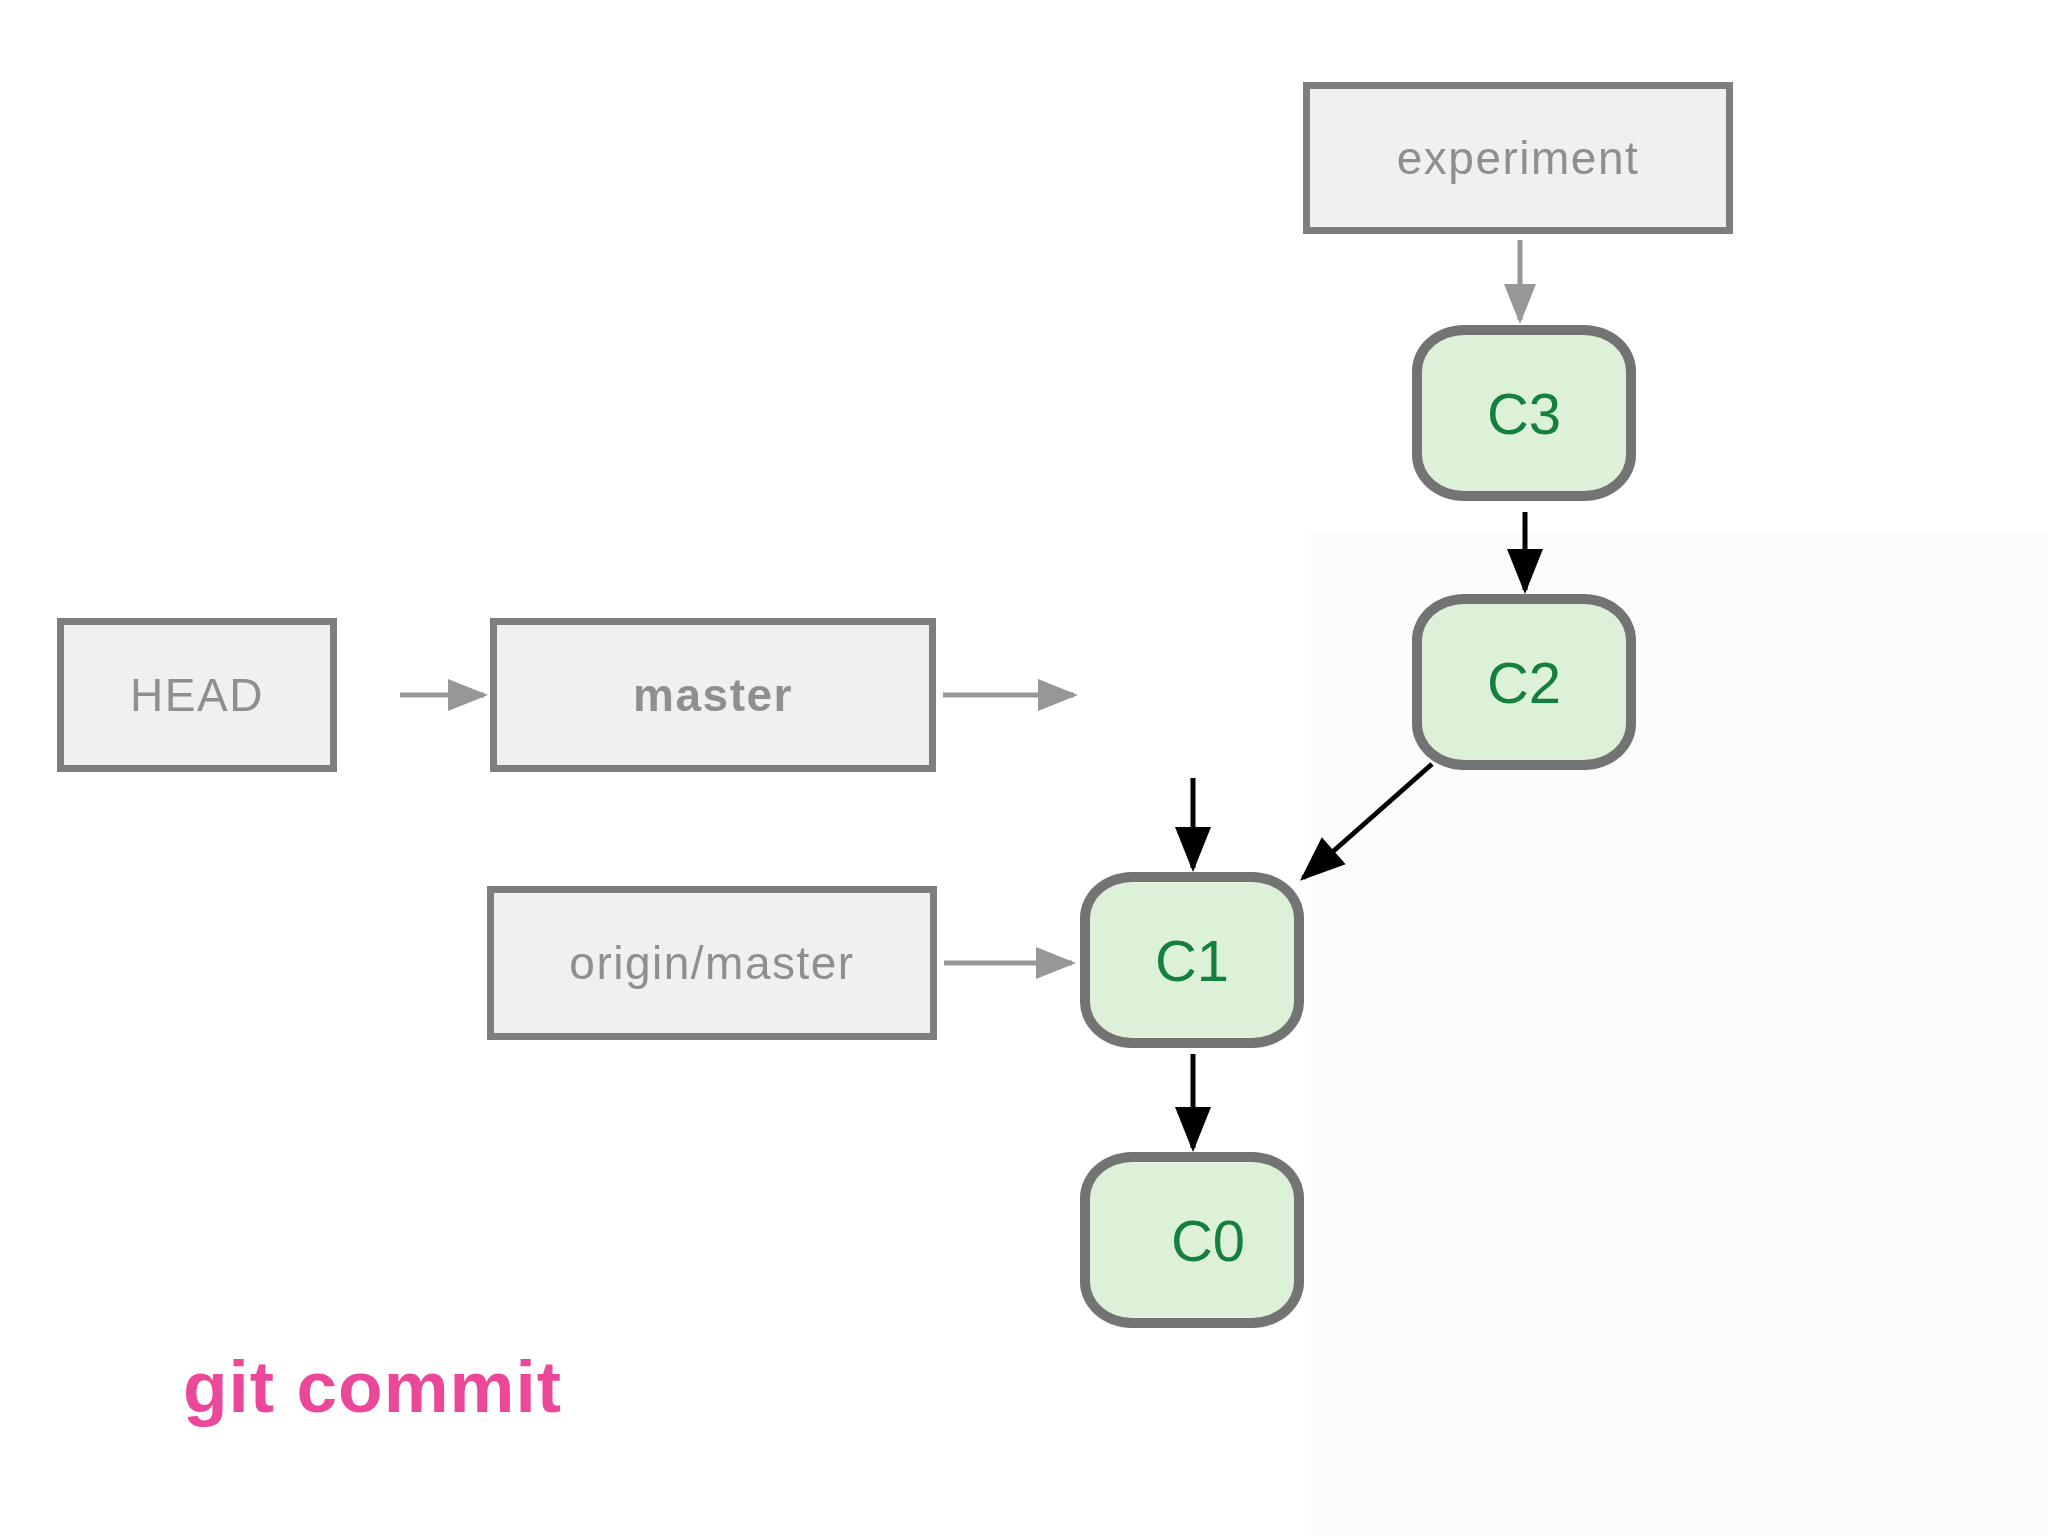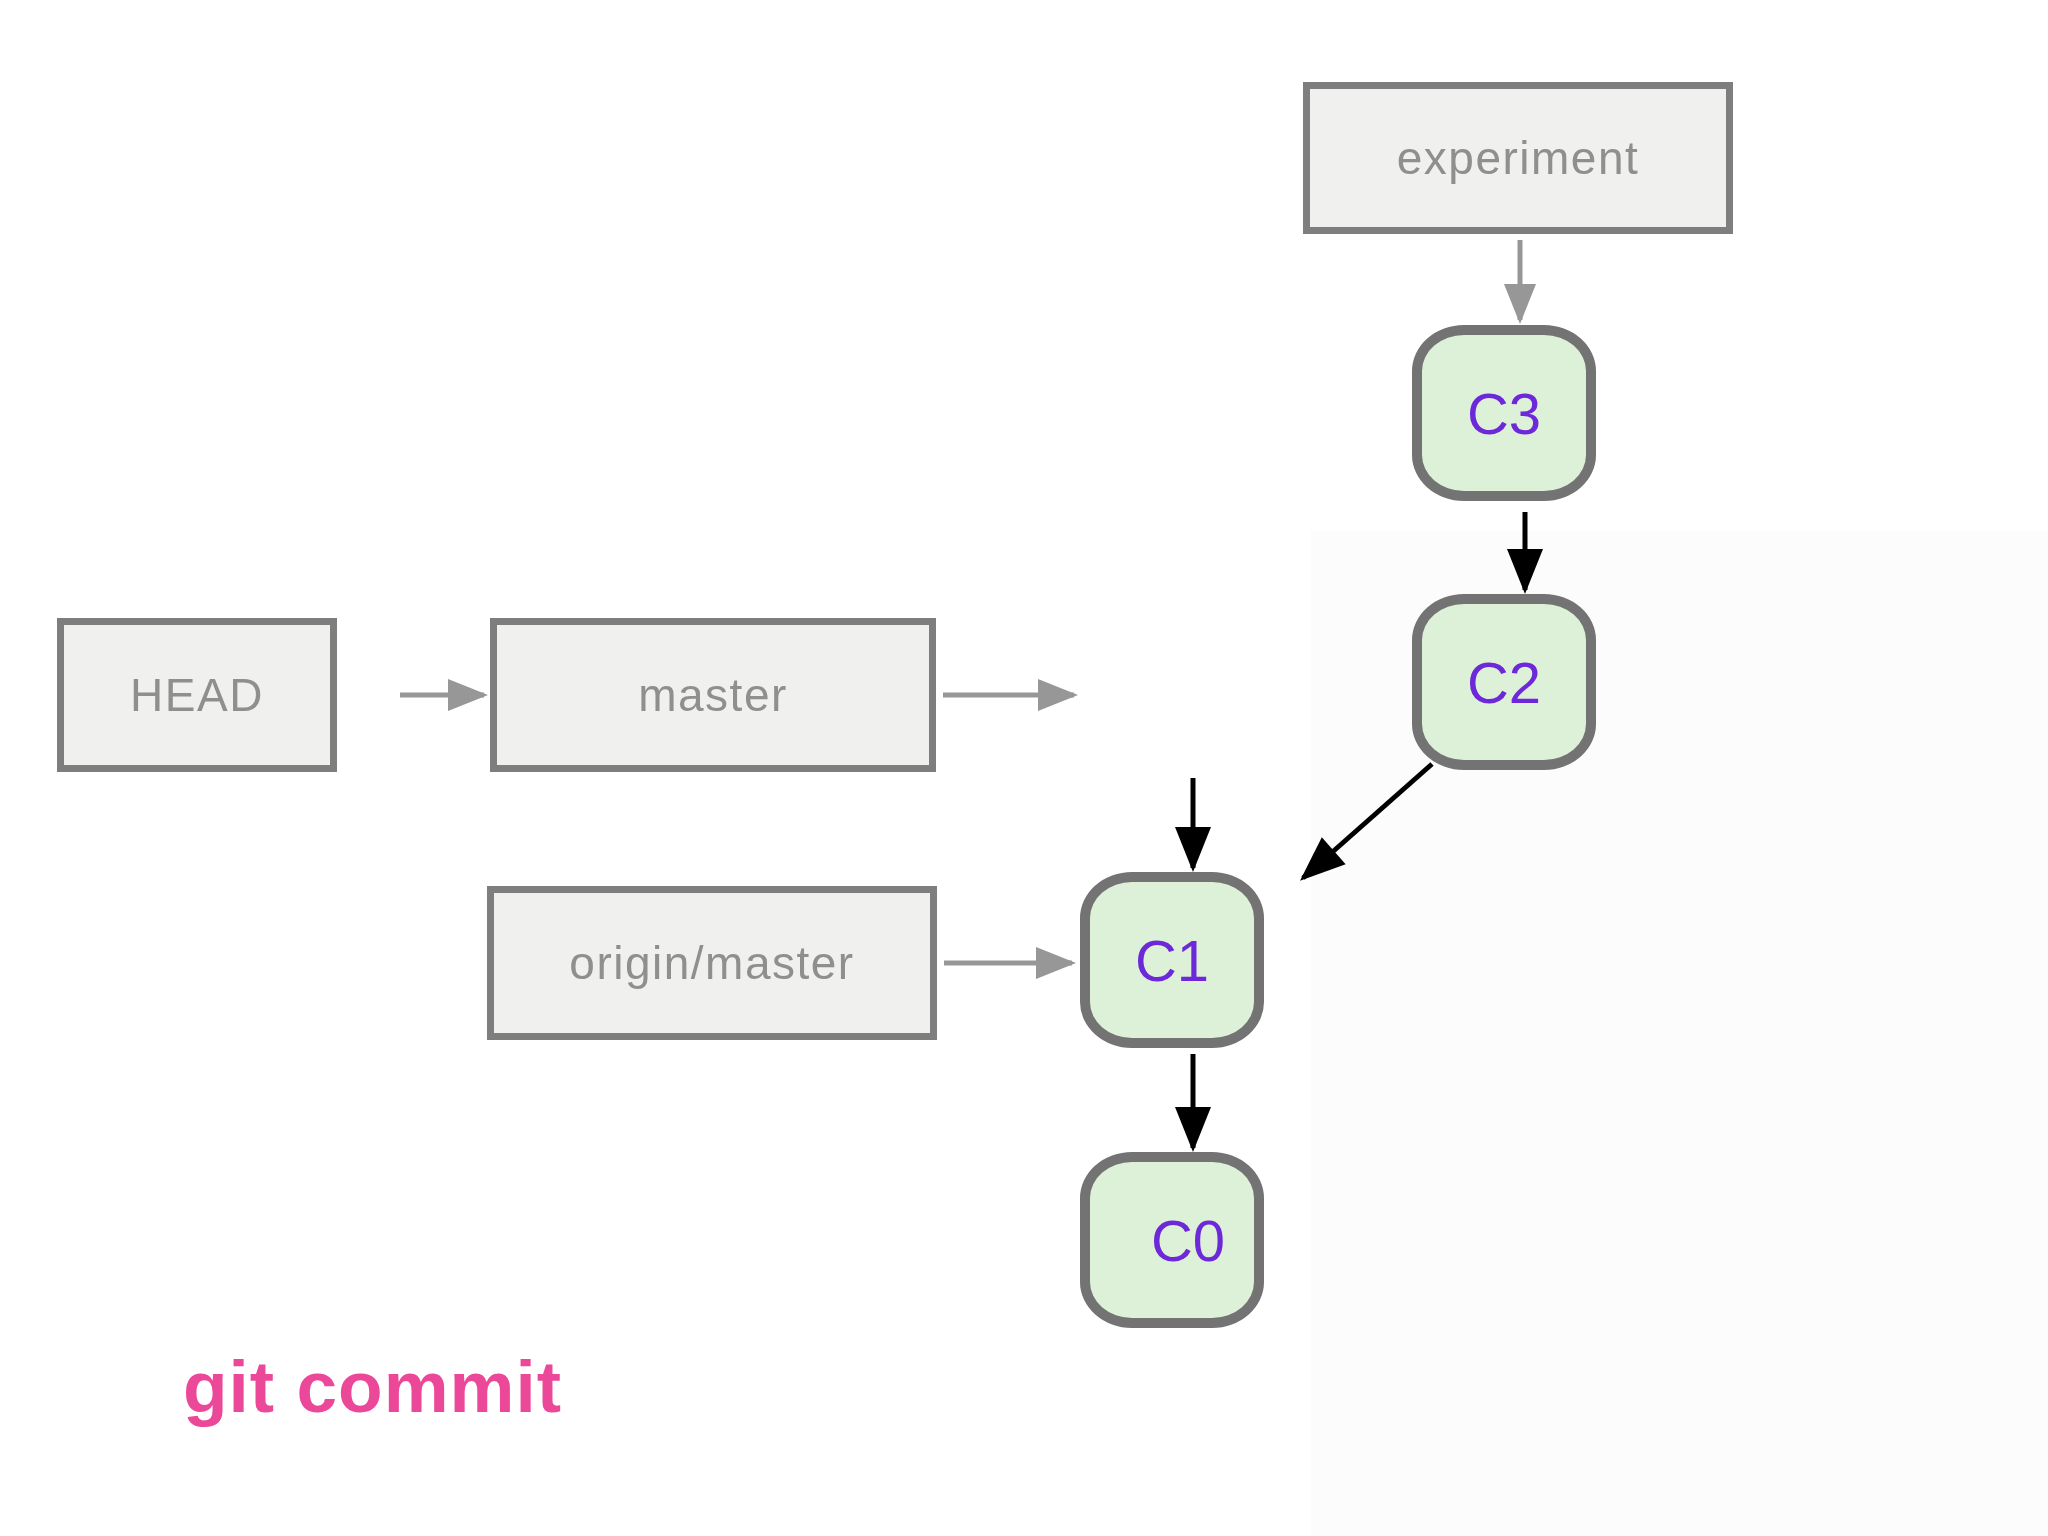--- a/index.html
+++ b/index.html
@@ -13,29 +13,29 @@
   }
   .refbox{
     position:absolute;box-sizing:border-box;
     border:7px solid var(--ref-border,#7e7e7e);
     background:var(--ref-fill,#f0f0ef);
     color:var(--ref-text,#8f8f8f);
     display:flex;align-items:center;justify-content:center;
     font-size:46px;letter-spacing:1.5px;
   }
   .refbox.head{left:57px;top:618px;width:280px;height:154px;}
-  .refbox.master{left:490px;top:618px;width:446px;height:154px;}
+  .refbox.master{left:490px;top:618px;width:446px;height:154px;font-weight:bold;}
   .refbox.experiment{left:1303px;top:82px;width:430px;height:152px;}
   .refbox.origin-master{left:487px;top:886px;width:450px;height:154px;}
   .commit{
-    position:absolute;box-sizing:border-box;width:184px;height:176px;
+    position:absolute;box-sizing:border-box;width:224px;height:176px;
     border:10px solid var(--commit-border,#737373);
     border-radius:52px / 46px;
     background:var(--commit-fill,#ddf0d8);
-    color:#6d28d9;display:flex;align-items:center;justify-content:center;
+    color:#15803d;display:flex;align-items:center;justify-content:center;
     font-size:58px;
   }
   .commit.c3{left:1412px;top:325px;}
   .commit.c2{left:1412px;top:594px;align-items:center;}
   .commit.c4{left:1080px;top:594px;}
   .commit.c1{left:1080px;top:872px;}
   .commit.c0{left:1080px;top:1152px;padding-left:32px;}
   svg.edges{position:absolute;left:0;top:0;width:2048px;height:1536px;pointer-events:none;}
   .caption{
     position:absolute;left:183px;top:1345px;

